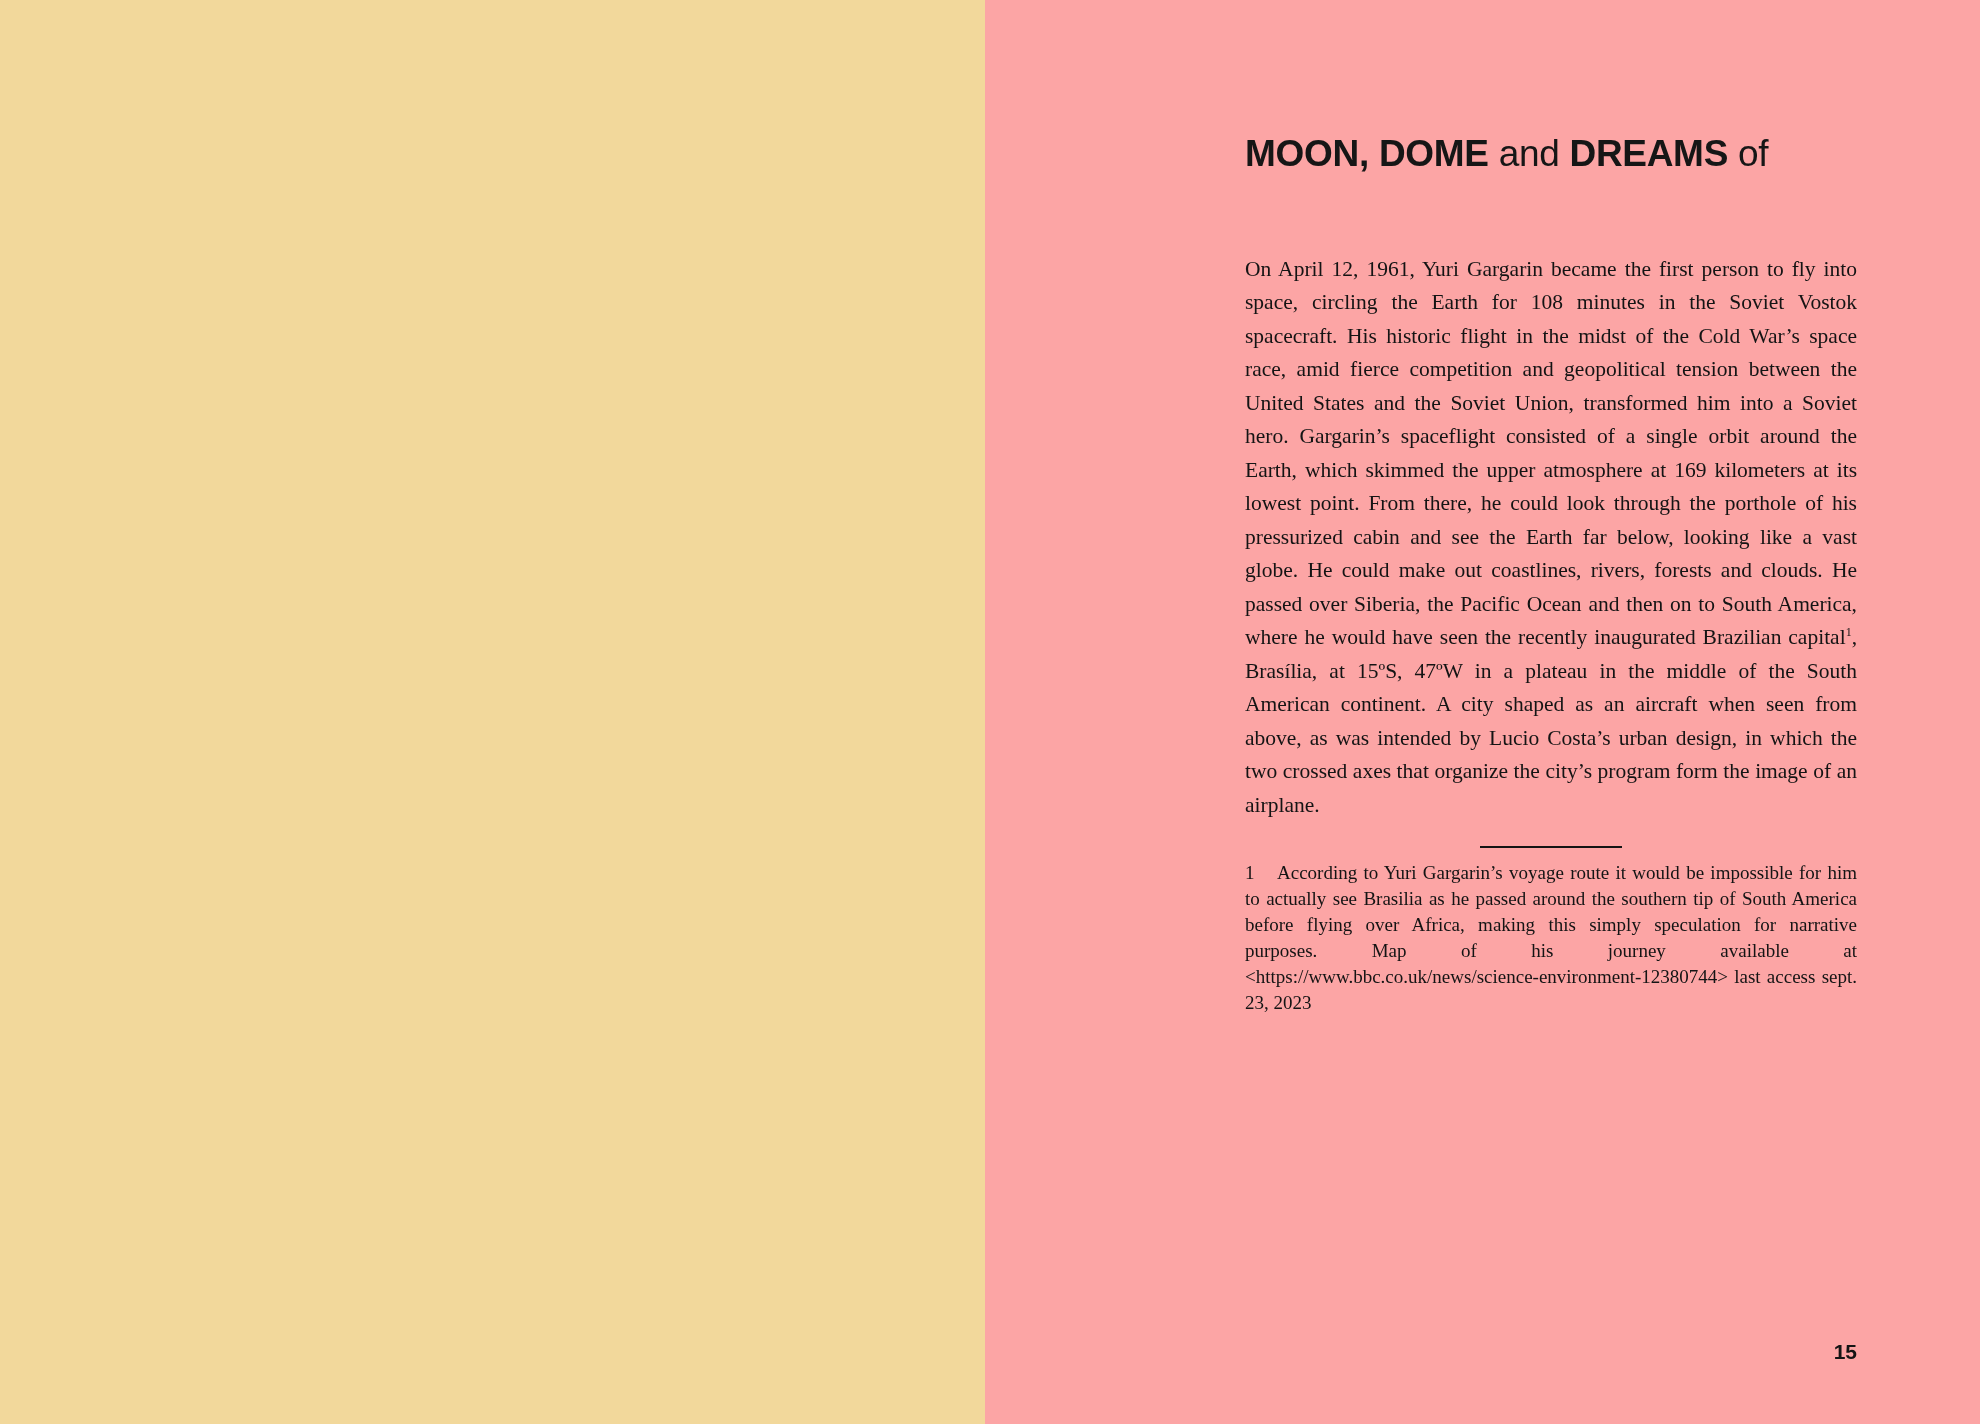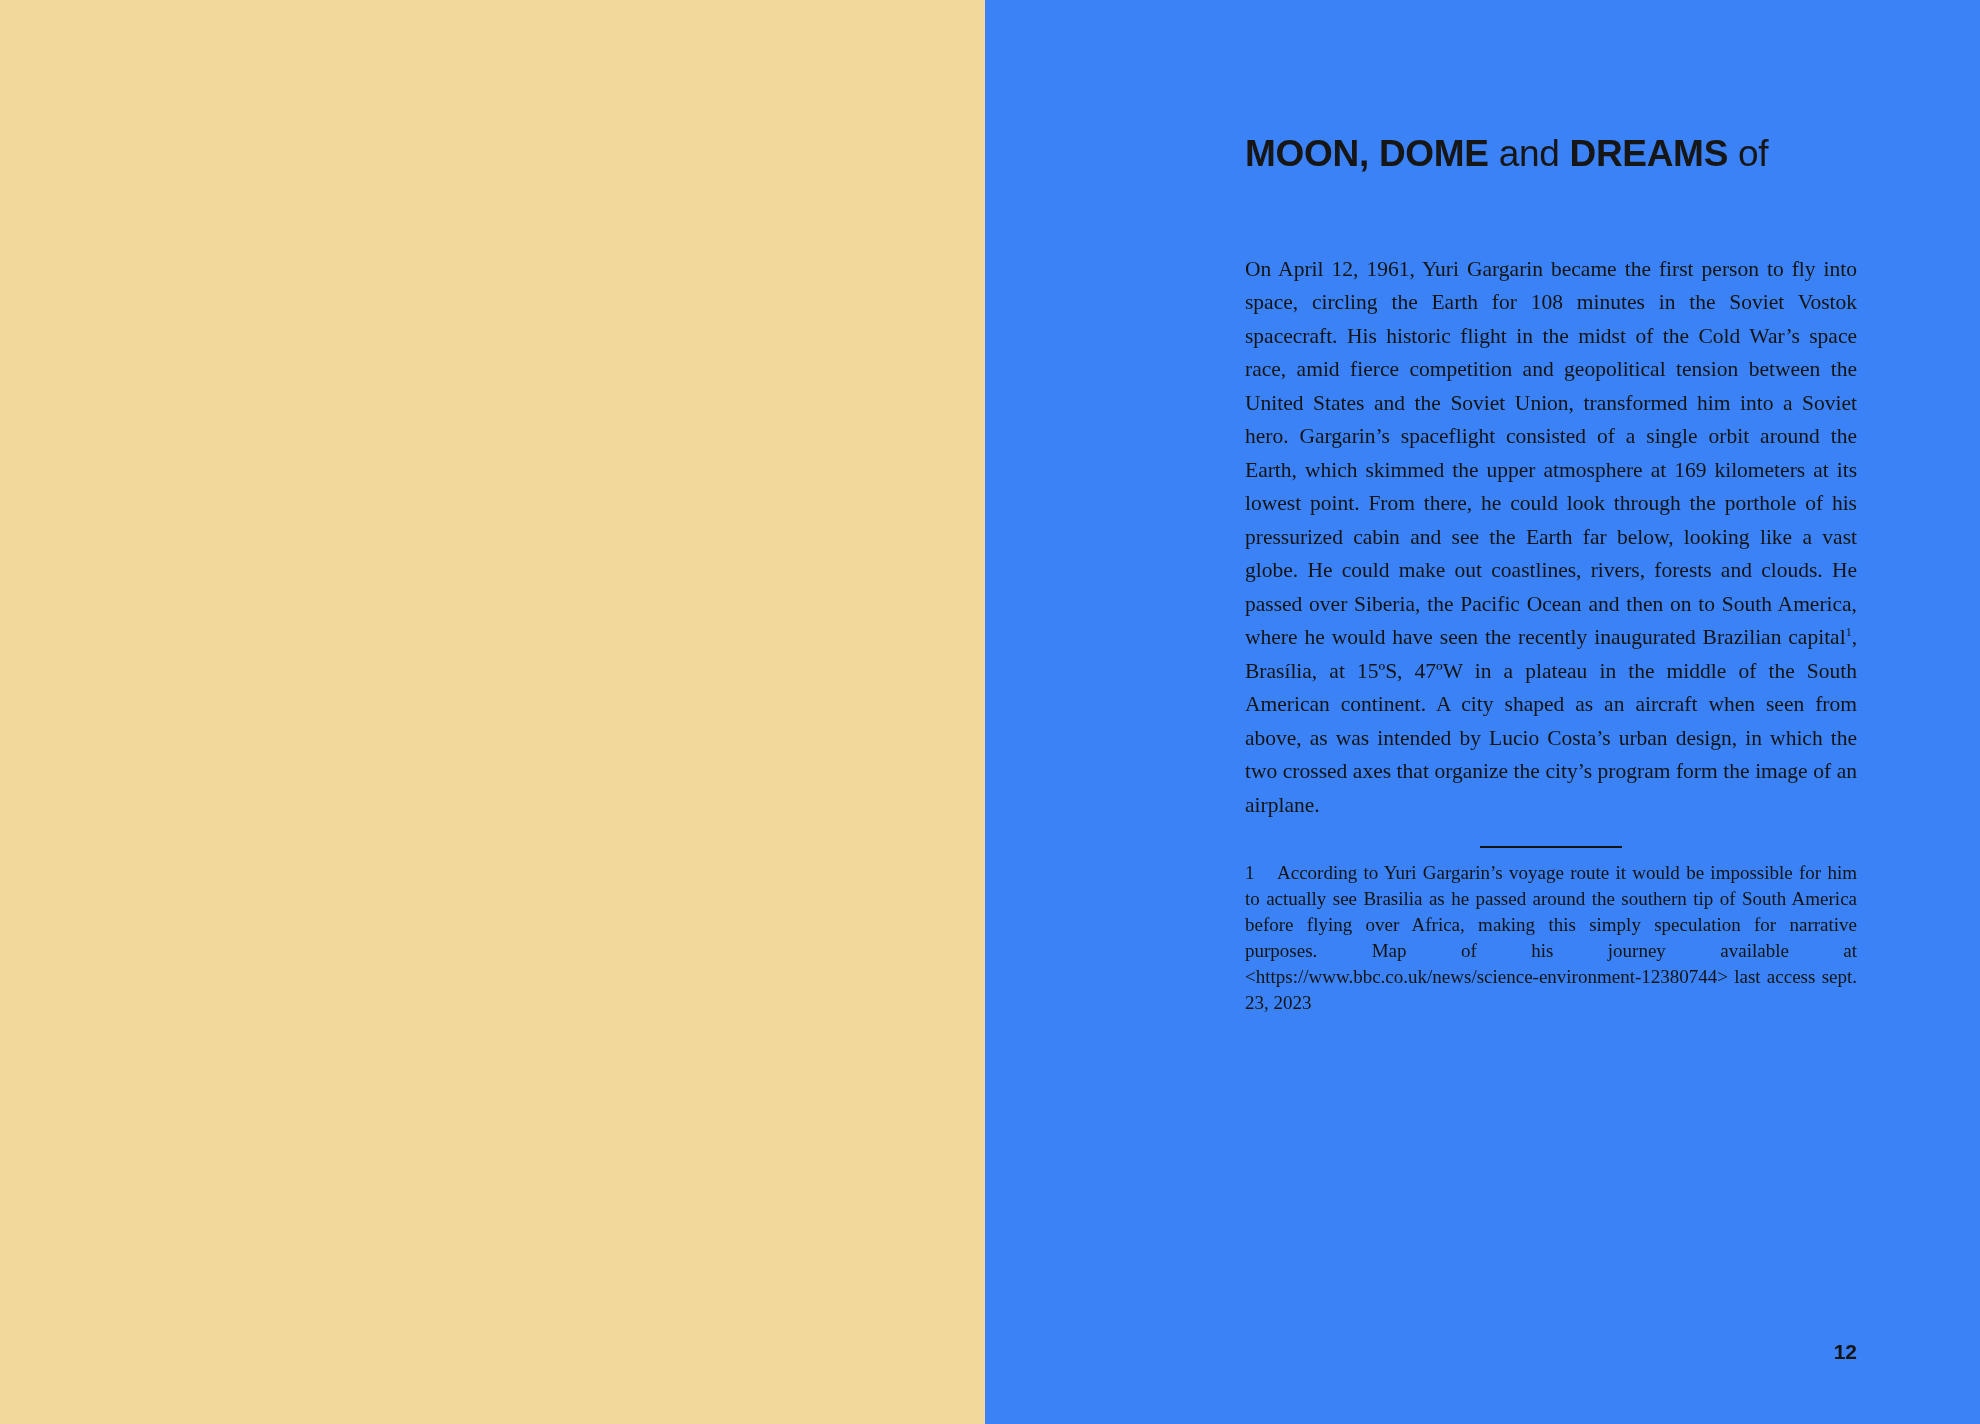--- a/index.html
+++ b/index.html
@@ -21,21 +21,21 @@
   .left-panel {
     width: 985px;
     height: 100%;
     background: #f2d89b;
     flex: 0 0 auto;
   }
   .right-page {
     position: relative;
     flex: 1 1 auto;
     height: 100%;
-    background: #3b82f6;
+    background: #fca5a5;
   }
   .text-column {
     position: absolute;
     left: 260px;
     top: 106px;
     width: 612px;
   }
   .article-title {
     font-family: "Liberation Sans", sans-serif;
     font-size: 37px;
@@ -114,17 +114,17 @@
 
 
       <p class="body-text"><span>On April 12, 1961, Yuri Gargarin became the first person to fly into space, circling the Earth for 108 minutes in the Soviet Vostok spacecraft. His historic flight in the midst of the Cold War’s space race, amid fierce competition and geopolitical tension between the United States and the Soviet Union, transformed him into a Soviet hero. Gargarin’s spaceflight consisted of a single orbit around the Earth, which skimmed the upper atmosphere at 169 kilometers at its lowest point. From there, he could look through the porthole of his pressurized cabin and see the Earth far below, looking like a vast globe. He could make out coastlines, rivers, forests and clouds. He passed over Siberia, the Pacific Ocean and then on to South America, where he would have seen the recently inaugurated Brazilian capital</span><sup class="fn-marker">1</sup><span>, Brasília, at 15ºS, 47ºW in a plateau in the middle of the South American continent. A city shaped as an aircraft when seen from above, as was intended by Lucio Costa’s urban design, in which the two crossed axes that organize the city’s program form the image of an airplane.</span></p>
 
       <hr class="footnote-rule">
 
       <p class="footnote"><span class="fn-number">1</span><span>According to Yuri Gargarin’s voyage route it would be impossible for him to actually see Brasilia as he passed around the southern tip of South America before flying over Africa, making this simply speculation for narrative purposes. Map of his journey available at &lt;https://www.bbc.co.uk/news/science-environment-12380744&gt; last access sept. 23, 2023</span></p>
 
     </div>
 
-    <div class="page-number">12</div>
+    <div class="page-number">15</div>
 
   </div>
 
 </div>
 
 </body></html>

